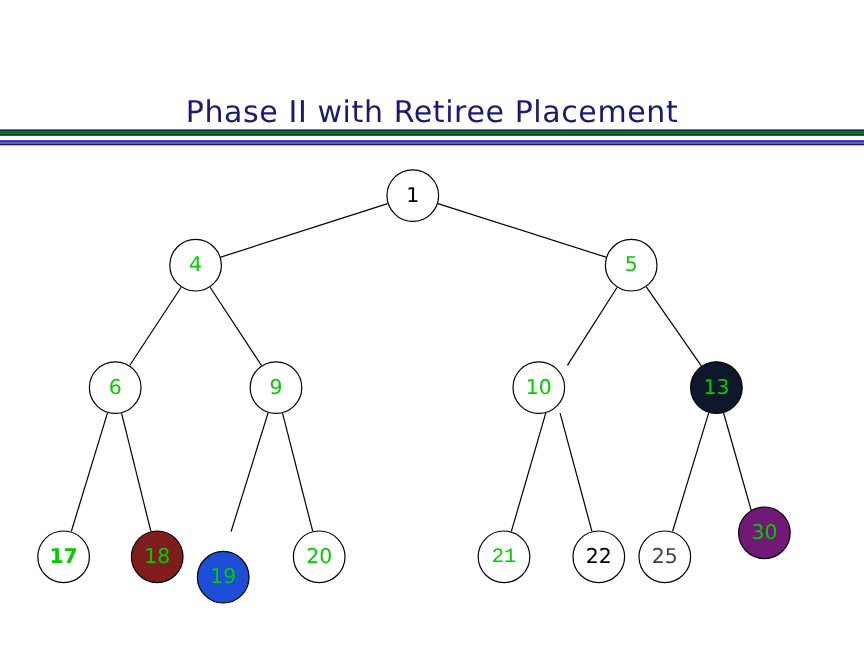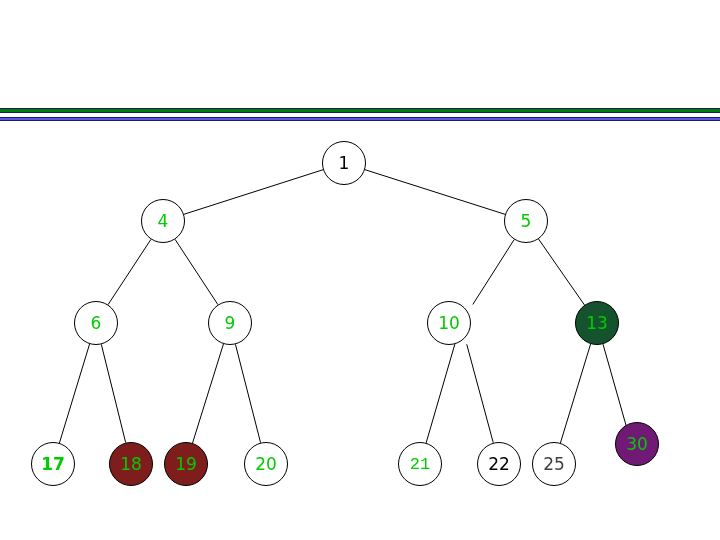--- a/index.html
+++ b/index.html
@@ -85,20 +85,21 @@
   }
   .tree-node.root .tree-node-label {
     color: #000000;
   }
 </style>
 </head>
 <body>
 
 <div id="slide">
 
+  <h1 id="slide-title">Phase II with Retiree Placement</h1>
 
   <div id="rule-green"></div>
   <div id="rule-blue"></div>
 
   <svg id="tree-canvas" viewBox="0 0 720 540" xmlns="http://www.w3.org/2000/svg">
       <line x1="323.0493583849314" y1="169.71346526891702" x2="183.9506416150686" y2="214.28653473108298" stroke="#000000" stroke-width="1"></line>
       <line x1="364.9613398434672" y1="169.6799874226434" x2="505.0386601565328" y2="214.3200125773566" stroke="#000000" stroke-width="1"></line>
       <line x1="150.92168396991502" y1="239.3878841055025" x2="108.07831603008499" y2="304.6121158944975" stroke="#000000" stroke-width="1"></line>
       <line x1="175.07831603008498" y1="239.3878841055025" x2="217.92168396991502" y2="304.6121158944975" stroke="#000000" stroke-width="1"></line>
       <line x1="514.1769720162981" y1="239.5530592975014" x2="472.8230279837019" y2="304.44694070249864" stroke="#000000" stroke-width="1"></line>
@@ -125,30 +126,30 @@
       </div>
       <div class="tree-node" style="left: 96px; top: 323px; width: 44px; height: 44px; margin-left: -22px; margin-top: -22px; background: rgb(255, 255, 255); border-color: rgb(0, 0, 0);">
         <span class="tree-node-label" style="color: rgb(0, 204, 0);">6</span>
       </div>
       <div class="tree-node" style="left: 230px; top: 323px; width: 44px; height: 44px; margin-left: -22px; margin-top: -22px; background: rgb(255, 255, 255); border-color: rgb(0, 0, 0);">
         <span class="tree-node-label" style="color: rgb(0, 204, 0);">9</span>
       </div>
       <div class="tree-node" style="left: 449px; top: 323px; width: 44px; height: 44px; margin-left: -22px; margin-top: -22px; background: rgb(255, 255, 255); border-color: rgb(0, 0, 0);">
         <span class="tree-node-label" style="color: rgb(0, 204, 0);">10</span>
       </div>
-      <div class="tree-node" style="left: 597px; top: 323px; width: 44px; height: 44px; margin-left: -22px; margin-top: -22px; background: #14532d; border-color: rgb(0, 0, 0);">
+      <div class="tree-node" style="left: 597px; top: 323px; width: 44px; height: 44px; margin-left: -22px; margin-top: -22px; background: #0f172a; border-color: rgb(0, 0, 0);">
         <span class="tree-node-label" style="color: rgb(0, 204, 0);">13</span>
       </div>
       <div class="tree-node" style="left: 53px; top: 464px; width: 44px; height: 44px; margin-left: -22px; margin-top: -22px; background: rgb(255, 255, 255); border-color: rgb(0, 0, 0);">
         <span class="tree-node-label" style="color: rgb(0, 204, 0); font-weight: bold;">17</span>
       </div>
       <div class="tree-node" style="left: 131px; top: 464px; width: 44px; height: 44px; margin-left: -22px; margin-top: -22px; background: #7f1d1d; border-color: rgb(0, 0, 0);">
         <span class="tree-node-label" style="color: rgb(0, 204, 0);">18</span>
       </div>
-      <div class="tree-node" style="left: 186px; top: 464px; width: 44px; height: 44px; margin-left: -22px; margin-top: -22px; background: #7f1d1d; border-color: rgb(0, 0, 0);">
+      <div class="tree-node" style="left: 186px; top: 481px; width: 44px; height: 44px; margin-left: -22px; margin-top: -22px; background: #1d4ed8; border-color: rgb(0, 0, 0);">
         <span class="tree-node-label" style="color: rgb(0, 204, 0);">19</span>
       </div>
       <div class="tree-node" style="left: 266px; top: 464px; width: 44px; height: 44px; margin-left: -22px; margin-top: -22px; background: rgb(255, 255, 255); border-color: rgb(0, 0, 0);">
         <span class="tree-node-label" style="color: rgb(0, 204, 0);">20</span>
       </div>
       <div class="tree-node" style="left: 420px; top: 464px; width: 44px; height: 44px; margin-left: -22px; margin-top: -22px; background: rgb(255, 255, 255); border-color: rgb(0, 0, 0);">
         <span class="tree-node-label" style="color: rgb(0, 204, 0); font-family: Liberation Mono, monospace;">21</span>
       </div>
       <div class="tree-node" style="left: 499px; top: 464px; width: 44px; height: 44px; margin-left: -22px; margin-top: -22px; background: rgb(255, 255, 255); border-color: rgb(0, 0, 0);">
         <span class="tree-node-label" style="color: #000000; text-align: right;">22</span>

